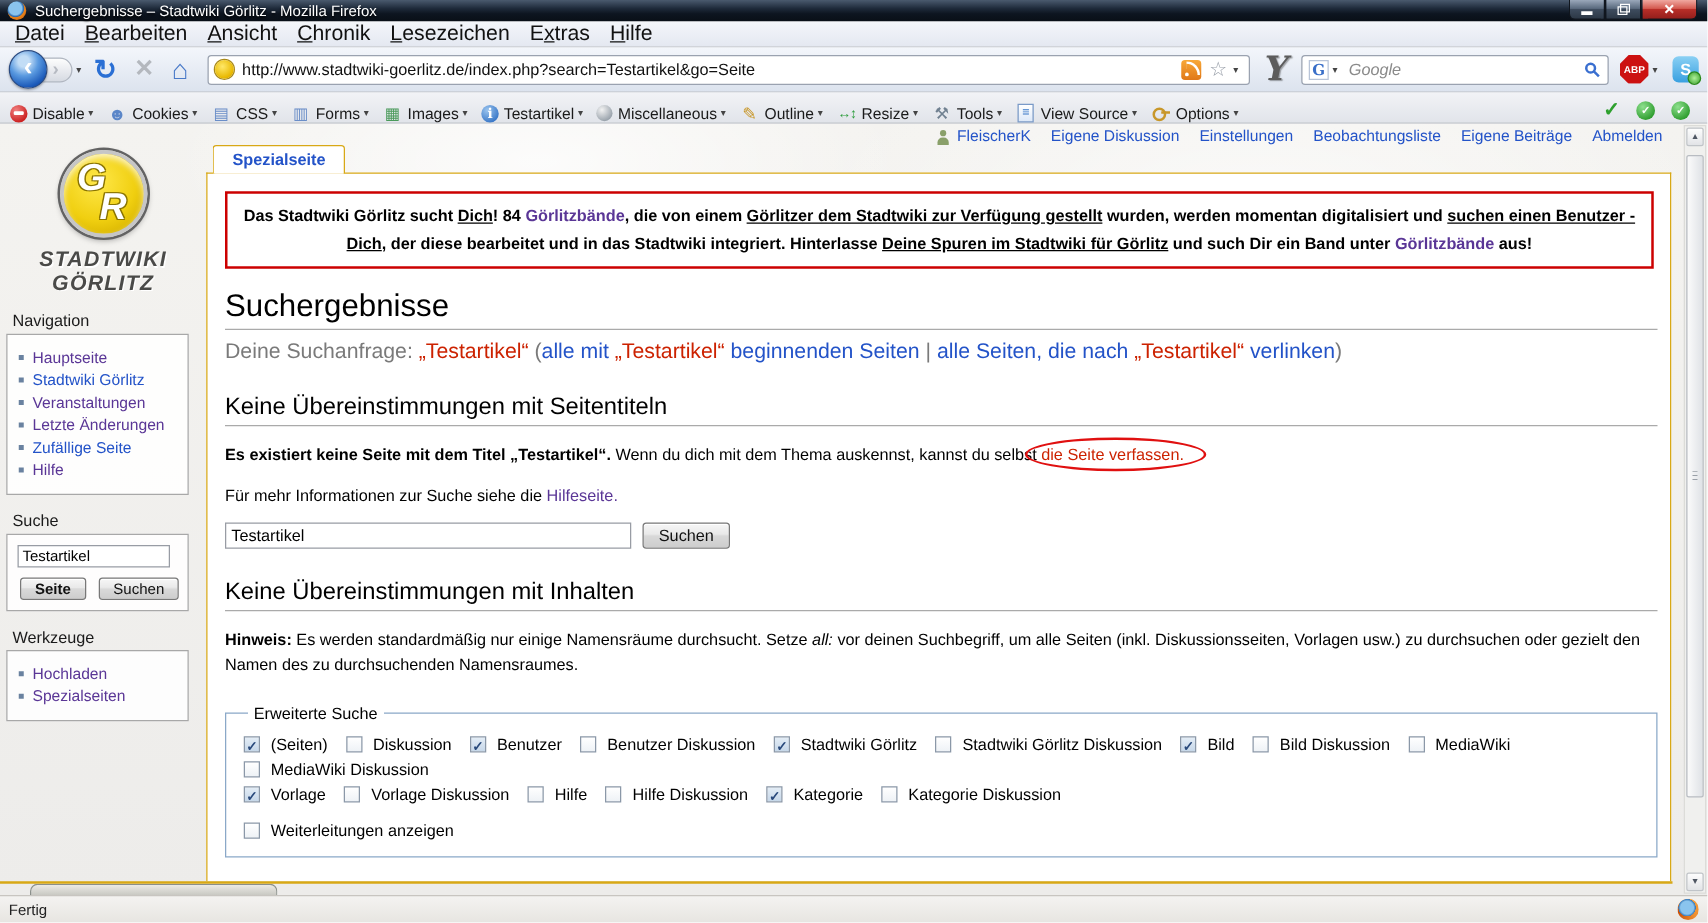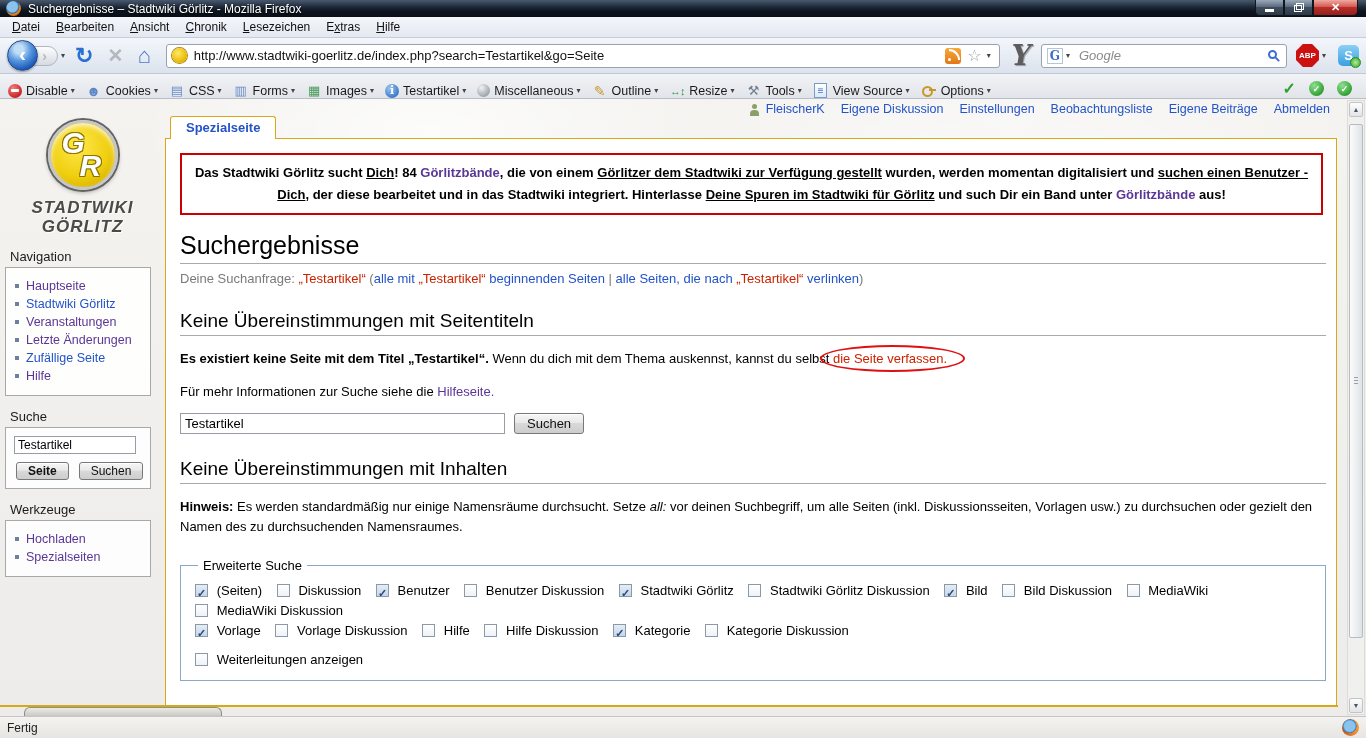--- a/index.html
+++ b/index.html
@@ -14,21 +14,21 @@
   .wc { height:16px; display:flex; align-items:center; justify-content:center; color:#fff; border:1px solid #10161e; border-top:none; }
   .wc-min { width:29px; border-radius:0 0 0 5px; background:linear-gradient(#9aa8ba,#5a6a7e 45%,#3e4c5e 50%,#2c3846); }
   .wc-restore { width:29px; background:linear-gradient(#9aa8ba,#5a6a7e 45%,#3e4c5e 50%,#2c3846); }
   .wc-close { width:45px; border-radius:0 0 5px 0; background:linear-gradient(#f0a8a0,#d45a50 45%,#b82e28 50%,#941f1c); font-weight:bold; font-size:11px; }
   .glyph-min { width:9px; height:3px; background:#fff; margin-top:5px; }
   .glyph-restore { position:relative; width:10px; height:9px; }
   .glyph-restore::before { content:""; position:absolute; left:0; bottom:0; width:6px; height:5px; border:1px solid #fff; }
   .glyph-restore::after { content:""; position:absolute; right:0; top:0; width:6px; height:5px; border:1px solid #fff; }
 
   
-  .menubar { height:21px; background:linear-gradient(#f4f6fa,#e4e8f1); border-bottom:1px solid #c8ccd4; display:flex; align-items:center; padding:0 4px; font-size:12px; color:#111; flex:none; }
+  .menubar { height:21px; background:linear-gradient(#f4f6fa,#e4e8f1); border-bottom:1px solid #c8ccd4; display:flex; align-items:center; padding:0 4px; font-size:17px; color:#111; flex:none; }
   .menu-item { padding:2px 8px; cursor:default; }
   .menu-item u, .menu-item span.u { text-decoration:underline; }
 
   
   .navbar { height:36px; background:linear-gradient(#f3f6fb,#dce3ee); border-bottom:1px solid #c2c8d2; display:flex; align-items:center; padding:0 7px; flex:none; }
   .btn-back { width:31px; height:31px; border-radius:50%; background:radial-gradient(circle at 38% 28%, #c2ddf6 0 16%, #5a9ae0 42%, #1a58b8 75%, #0c3c8c); border:1px solid #2a4a80; display:flex; align-items:center; justify-content:center; color:#fff; font-size:21px; font-weight:bold; z-index:2; box-shadow:0 1px 2px rgba(0,0,0,.35); }
   .btn-back span { margin-top:-3px; }
   .btn-forward { width:27px; height:20px; border-radius:0 10px 10px 0; background:linear-gradient(#fdfdfd,#d6dae2); border:1px solid #b0b6c0; margin-left:-7px; display:flex; align-items:center; justify-content:center; color:#b6bac2; font-size:15px; font-weight:bold; }
   .caret { font-size:8px; color:#444; margin:0 3px; }
   .nav-glyph { margin:0 7px; line-height:1; cursor:default; }
@@ -117,21 +117,21 @@
 
   
   .page-tab { position:absolute; left:170px; top:17px; height:23px; background:#fff; border:1px solid #d8a816; border-bottom:none; border-radius:3px 3px 0 0; padding:0 15px; line-height:22px; font-size:13px; font-weight:bold; color:#2353c8; z-index:3; cursor:pointer; }
   .content-box { position:absolute; left:165px; top:39px; right:29px; bottom:11px; background:#fff; border:1px solid #d8a816; border-bottom:none; padding:0 10px 0 14px; z-index:2; overflow:hidden; }
   .footer-line { position:absolute; left:0; right:28px; bottom:9px; height:2px; background:#d8a816; z-index:2; }
   .footer-partial { position:absolute; left:24px; bottom:0; width:198px; height:9px; background:linear-gradient(#eceae6,#c9c9c3); border:1px solid #8a8f8a; border-bottom:none; border-radius:6px 6px 0 0; z-index:2; }
 
   .notice { margin:14px 3px 0 0; border:2px solid #cc0000; padding:7px 12px; text-align:center; font-size:13px; font-weight:bold; line-height:1.7; color:#000; }
   h1 { font-size:25px; font-weight:normal; margin:16px 0 0; padding-bottom:3px; border-bottom:1px solid #aaa; color:#000; }
   h2 { font-size:19px; font-weight:normal; margin:24px 0 0; padding-bottom:3px; border-bottom:1px solid #aaa; color:#000; }
-  .query-line { font-size:13px; margin-top:7px; }
+  .query-line { font-size:17px; margin-top:7px; }
   .para { font-size:13px; margin:13px 0 0; line-height:1.5; color:#000; }
   .hint { max-width:1165px; }
   .search-row { margin-top:12px; display:flex; align-items:center; gap:9px; }
   .main-input { width:325px; height:21px; border:1px solid #989ca4; font-size:13px; padding:1px 4px; font-family:inherit; }
 
   .advanced { margin-top:22px; border:1px solid #8aa8c8; padding:8px 12px 13px; font-size:13px; color:#000; }
   .advanced legend { padding:0 5px; margin-left:5px; font-size:13px; }
   .ns-label { margin:6px 0 3px 2px; }
   .ns-list { line-height:20px; margin-left:2px; }
   .cb-item { white-space:nowrap; margin-right:11px; }

